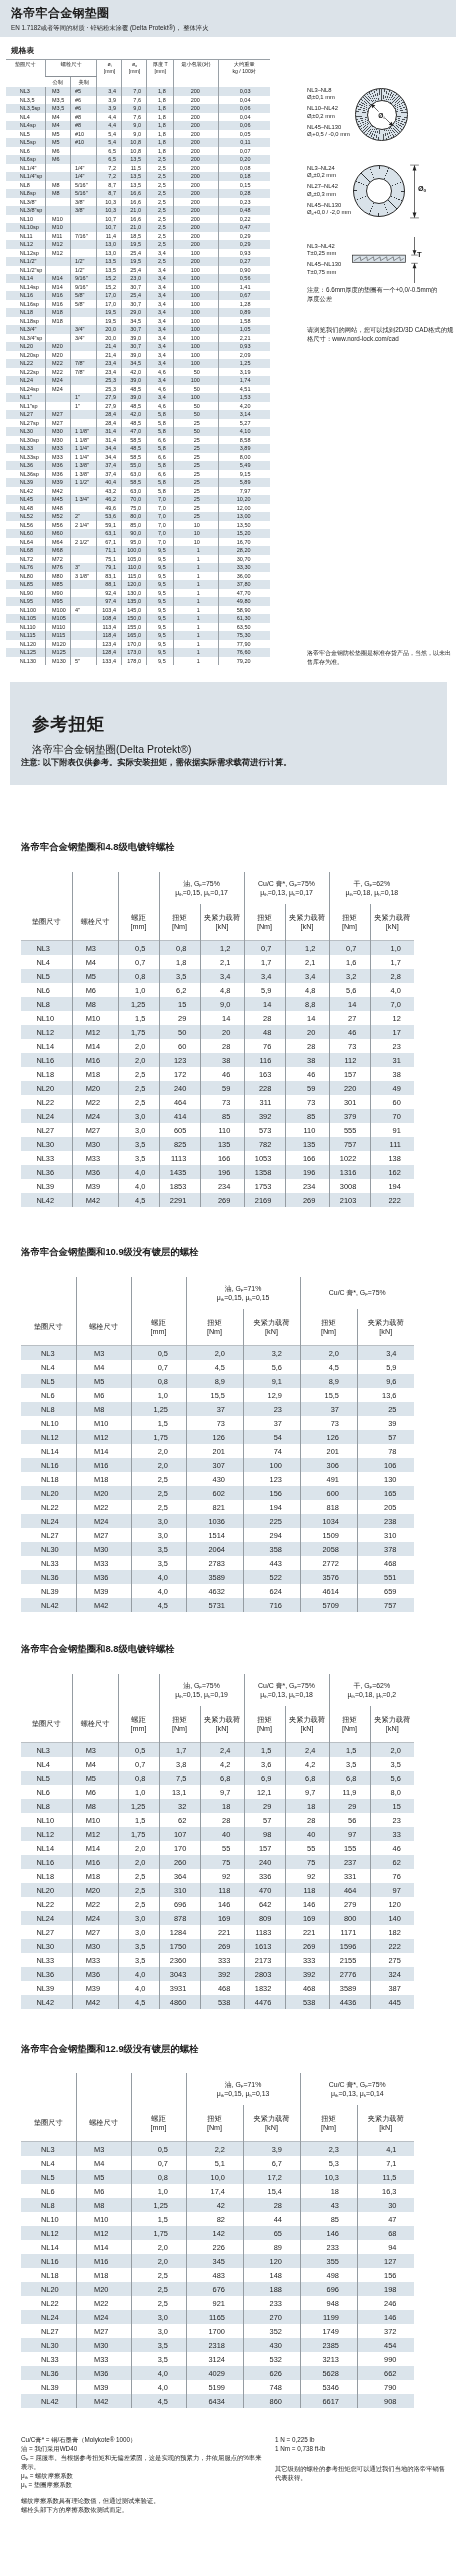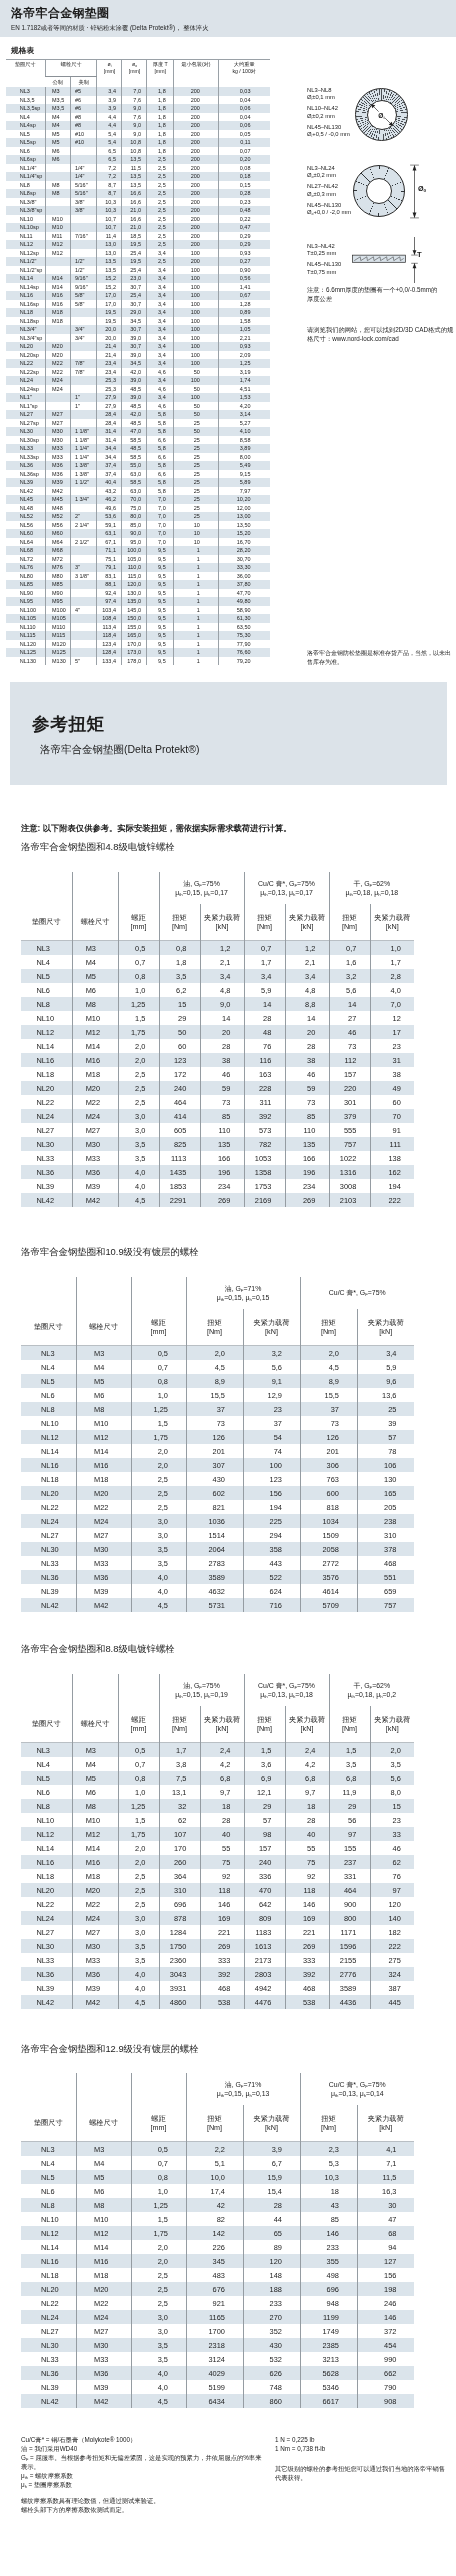--- a/index.html
+++ b/index.html
@@ -56,24 +56,24 @@
             background:#fff;padding:0 0.6px;font-size:6.6px;font-weight:bold;}
   #oo-label{top:184px;left:418px;}
   #t-label{top:250px;left:417px;font-size:7.7px;}
   #note66{top:285px;left:307px;width:135px;font-size:6.3px;line-height:1.5;}
   #cadnote{top:325px;left:307px;width:150px;font-size:6.3px;line-height:1.5;}
   #stock-note{top:649px;left:307px;width:148px;font-size:6px;line-height:1.5;}
 
   
   #band2{top:682px;left:10px;width:437px;height:103px;background:#dce3e9;}
   #band2-title{top:712px;left:32px;font-size:17.6px;font-weight:bold;letter-spacing:0.6px;}
-  #band2-subtitle{top:743px;left:32px;font-size:10.5px;margin-left:8px;}
-  #tq-note{top:823px;left:21px;font-size:8.3px;font-weight:bold;}
-
-  .tq-title{left:21px;font-size:9.4px;font-weight:normal;}
+  #band2-subtitle{top:743px;left:32px;font-size:10.5px;}
+  #tq-note{top:757px;left:21px;font-size:8.3px;font-weight:bold;}
+
+  .tq-title{left:21px;font-size:9.4px;font-weight:bold;}
   .tq{width:392px;left:21px;}
   .tq th,.tq td{border-left:0.6px solid #959ca2;}
   .tq th:first-child,.tq td:first-child{border-left:none;}
   .tq thead{border-bottom:0.6px solid #b9bfc4;}
   .tq thead th{font-weight:normal;text-align:center;color:#222;}
   .tq tr.grp th{height:30px;font-size:6.9px;line-height:1.35;vertical-align:middle;}
   .tq tr.cols th{height:34px;font-size:7.2px;line-height:1.3;vertical-align:middle;}
   .tq tbody td{font-size:7.4px;height:14px;padding:0;white-space:nowrap;overflow:hidden;}
   .tq tbody tr:nth-child(odd){background:#dbe4eb;}
   .tq9 tbody td:nth-child(1){text-align:left;padding-left:15.4px;}
@@ -1320,21 +1320,21 @@
           <td>100</td>
           <td>306</td>
           <td>106</td>
         </tr>
         <tr>
           <td>NL18</td>
           <td>M18</td>
           <td>2,5</td>
           <td>430</td>
           <td>123</td>
-          <td>763</td>
+          <td>491</td>
           <td>130</td>
         </tr>
         <tr>
           <td>NL20</td>
           <td>M20</td>
           <td>2,5</td>
           <td>602</td>
           <td>156</td>
           <td>600</td>
           <td>165</td>
@@ -1601,21 +1601,21 @@
           <td>97</td>
         </tr>
         <tr>
           <td>NL22</td>
           <td>M22</td>
           <td>2,5</td>
           <td>696</td>
           <td>146</td>
           <td>642</td>
           <td>146</td>
-          <td>900</td>
+          <td>279</td>
           <td>120</td>
         </tr>
         <tr>
           <td>NL24</td>
           <td>M24</td>
           <td>3,0</td>
           <td>878</td>
           <td>169</td>
           <td>809</td>
           <td>169</td>
@@ -1665,21 +1665,21 @@
           <td>392</td>
           <td>2776</td>
           <td>324</td>
         </tr>
         <tr>
           <td>NL39</td>
           <td>M39</td>
           <td>4,0</td>
           <td>3931</td>
           <td>468</td>
-          <td>4942</td>
+          <td>1832</td>
           <td>468</td>
           <td>3589</td>
           <td>387</td>
         </tr>
         <tr>
           <td>NL42</td>
           <td>M42</td>
           <td>4,5</td>
           <td>4860</td>
           <td>538</td>
@@ -1758,21 +1758,21 @@
           <td>5,1</td>
           <td>6,7</td>
           <td>5,3</td>
           <td>7,1</td>
         </tr>
         <tr>
           <td>NL5</td>
           <td>M5</td>
           <td>0,8</td>
           <td>10,0</td>
-          <td>15,9</td>
+          <td>17,2</td>
           <td>10,3</td>
           <td>11,5</td>
         </tr>
         <tr>
           <td>NL6</td>
           <td>M6</td>
           <td>1,0</td>
           <td>17,4</td>
           <td>15,4</td>
           <td>18</td>

